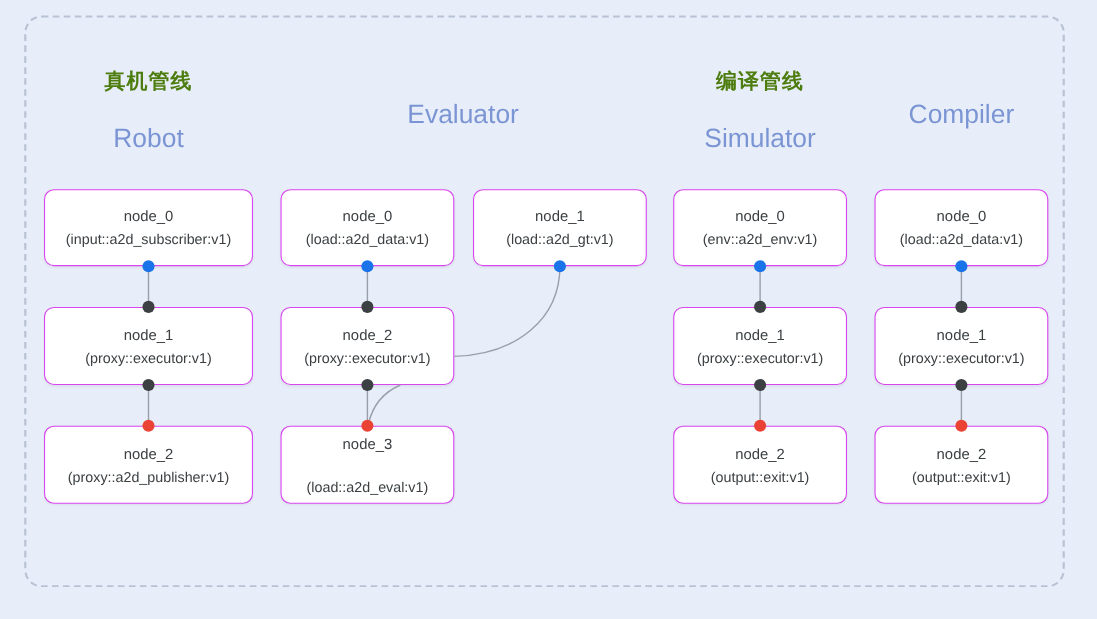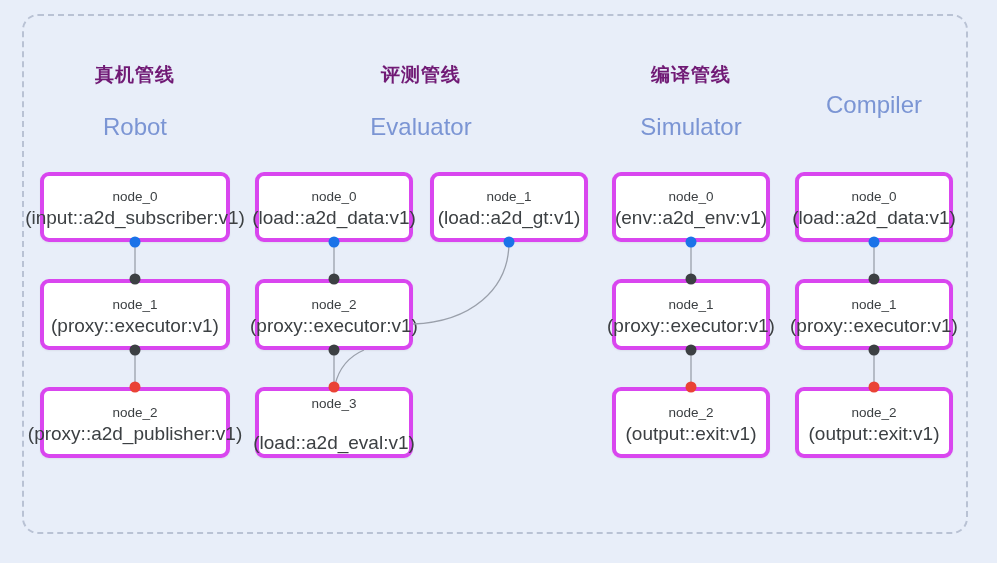--- a/index.html
+++ b/index.html
@@ -31,52 +31,52 @@
     background: transparent;
   }
   .col-head {
     position: absolute;
     text-align: center;
     pointer-events: none;
   }
   .col-head .cn {
     font-size: 19px;
     font-weight: bold;
-    color: #701a75;
+    color: #4d7c0f;
     letter-spacing: 1px;
     line-height: 22px;
     white-space: nowrap;
   }
   .col-head .en {
     margin-top: 29px;
     font-size: 24px;
     color: #7b95d4;
     line-height: 23px;
     white-space: nowrap;
   }
   .node {
     position: absolute;
     box-sizing: border-box;
     background: #ffffff;
-    border: 4px solid #d946ef;
+    border: 1px solid #d946ef;
     border-radius: 9px;
     box-shadow: 0 1px 2px rgba(60,64,67,0.07);
     display: flex;
     flex-direction: column;
     align-items: center;
     justify-content: center;
     text-align: center;
   }
   .node .nname {
     font-size: 13.5px;
     color: #3c4043;
     line-height: 19px;
   }
   .node .nimpl {
-    font-size: 19px;
+    font-size: 13px;
     color: #3c4043;
     line-height: 19px;
     margin-top: 2px;
   }
   .port {
     position: absolute;
     width: 11px;
     height: 11px;
     border-radius: 50%;
     transform: translate(-50%, -50%);
@@ -125,21 +125,20 @@
 
     <line x1="874" y1="241" x2="874" y2="278"></line>
     <line x1="874" y1="350" x2="874" y2="386"></line>
   </svg>
 
   <div class="col-head" style="left:55px; top:64px; width:160px;">
     <div class="cn">真机管线</div>
     <div class="en">Robot</div>
   </div>
   <div class="col-head" style="left:341px; top:64px; width:160px;">
-    <div class="cn">评测管线</div>
     <div class="en">Evaluator</div>
   </div>
   <div class="col-head" style="left:611px; top:64px; width:160px;">
     <div class="cn">编译管线</div>
     <div class="en">Simulator</div>
   </div>
   <div class="col-head" style="left:794px; top:64px; width:160px;">
     <div class="en">Compiler</div>
   </div>
 

